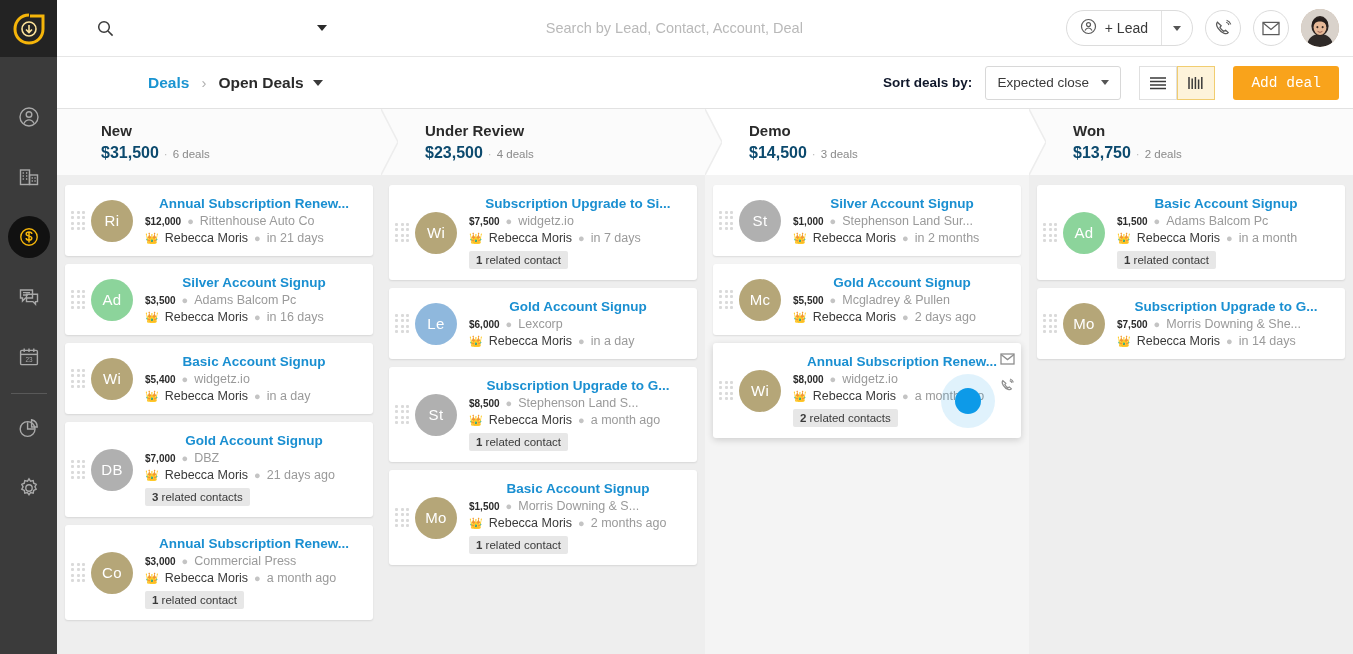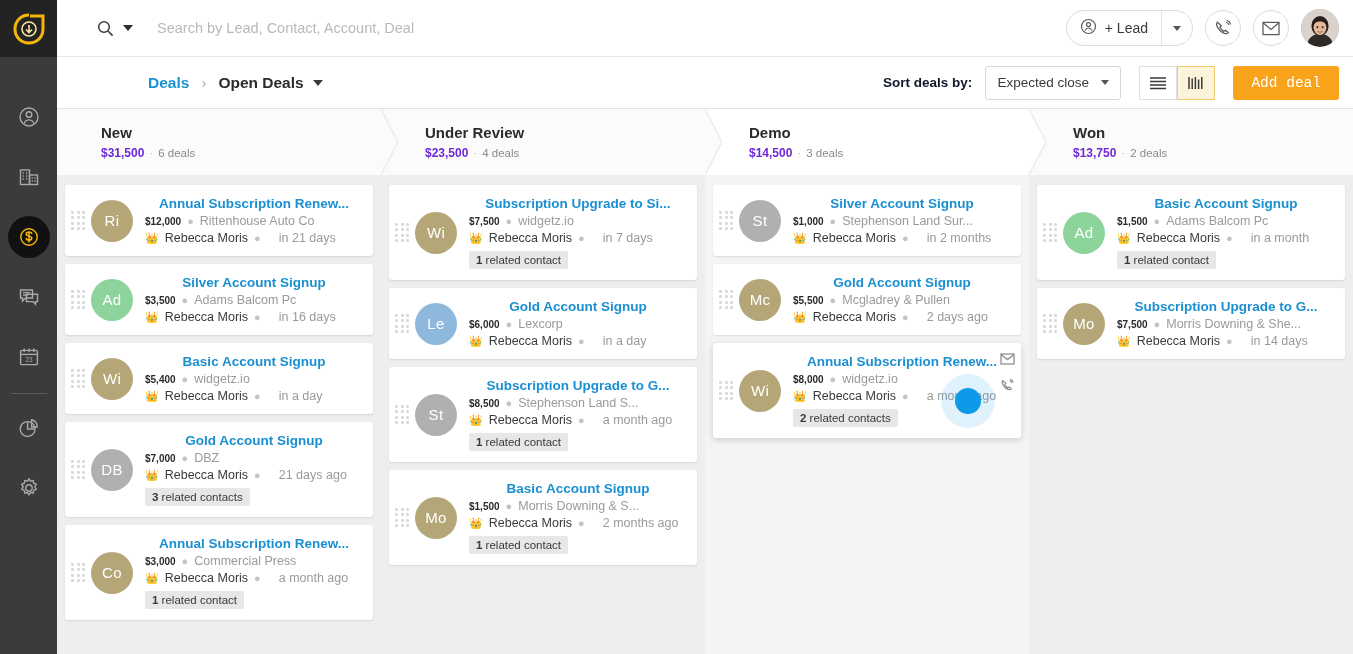--- a/index.html
+++ b/index.html
@@ -44,21 +44,21 @@
   .main { flex: 1; display: flex; flex-direction: column; background: #eeeeee; min-width: 0; }
 
   
   .topbar {
     height: 57px; background: #ffffff;
     display: flex; align-items: center;
     padding: 0 14px 0 40px;
     border-bottom: 1px solid #e6e6e6;
     flex: 0 0 57px;
   }
-  .search-wrap { display: flex; align-items: center; flex: 1; gap: 0; }
+  .search-wrap { display: flex; align-items: center; flex: 1; gap: 0; justify-content: space-between; }
   .search-icon { width: 17px; height: 17px; flex: 0 0 17px; }
   .search-caret {
     width: 0; height: 0; margin-left: 9px;
     border-left: 5px solid transparent; border-right: 5px solid transparent;
     border-top: 6px solid #2b2b2b;
   }
   .search-input {
     border: none; outline: none; margin-left: 24px;
     font-size: 14.5px; color: #2b2b2b; width: 520px;
     font-family: "Liberation Sans", sans-serif;
@@ -130,21 +130,21 @@
     display: flex; flex-direction: column; justify-content: center;
     padding-left: 44px;
   }
   .stage.active-stage { background: #ffffff; }
   .stage .arrow-r {
     position: absolute; right: -17px; top: 0; width: 17px; height: 66px;
     z-index: 4; pointer-events: none;
   }
   .stage-name { font-size: 15px; font-weight: bold; color: #2b2b2b; margin-bottom: 5px; }
   .stage-meta { font-size: 11.5px; color: #8a8a8a; }
-  .stage-meta b { color: #6d28d9; font-size: 12px; }
+  .stage-meta b { color: #0c4a6e; font-size: 16px; }
   .stage-dot { margin: 0 5px; color: #bbb; }
 
   
   .board { flex: 1; display: flex; overflow: hidden; background: #eeeeee; }
   .col {
     flex: 1 1 0; min-width: 0; padding: 10px 8px 0 8px;
     display: flex; flex-direction: column; gap: 8px;
     background: #eeeeee;
   }
   .col.col-hl { background: #f4f4f4; }
@@ -177,21 +177,21 @@
     color: #1a8fd1; font-size: 13.5px; font-weight: bold;
     margin-bottom: 3px; white-space: nowrap; overflow: hidden; text-align: center;
   }
   .crow { display: flex; align-items: center; gap: 6px; white-space: nowrap; overflow: hidden; font-size: 12.5px; }
   .camt { color: #2b2b2b; font-size: 10px; font-weight: bold; }
   .cdot { color: #c4c4c4; font-size: 11px; }
   .cacct { color: #9a9a9a; font-size: 12.5px; overflow: hidden; text-overflow: ellipsis; }
   .crow2 { display: flex; align-items: center; gap: 6px; margin-top: 3px; white-space: nowrap; }
   .crown { font-size: 11px; line-height: 1; }
   .cowner { color: #3a3a3a; font-size: 12.5px; }
-  .ctime { color: #9a9a9a; font-size: 12.5px; margin-left: 12px; }
+  .ctime { color: #9a9a9a; font-size: 12.5px; }
   .pill {
     display: inline-block; margin-top: 6px;
     background: #e7e7e7; color: #3a3a3a;
     font-size: 11.5px; padding: 3px 7px; border-radius: 2px;
   }
   .pill b { font-weight: bold; }
   .card-actions {
     position: absolute; right: 6px; top: 8px;
     display: flex; flex-direction: column; gap: 9px; align-items: center;
   }

